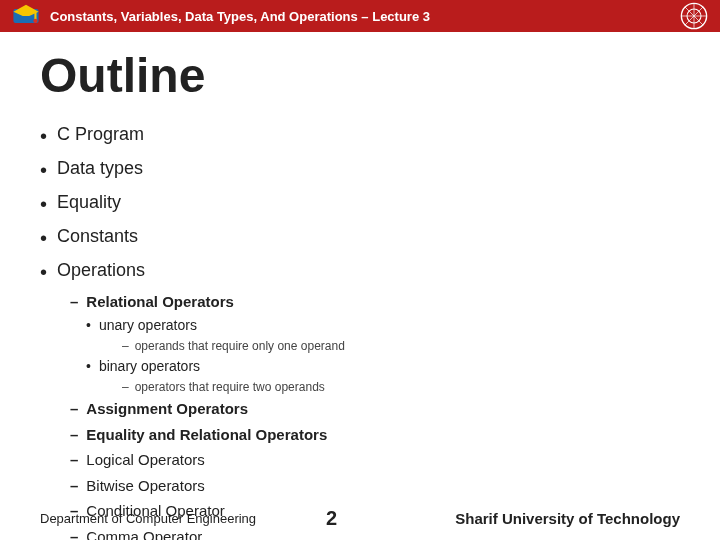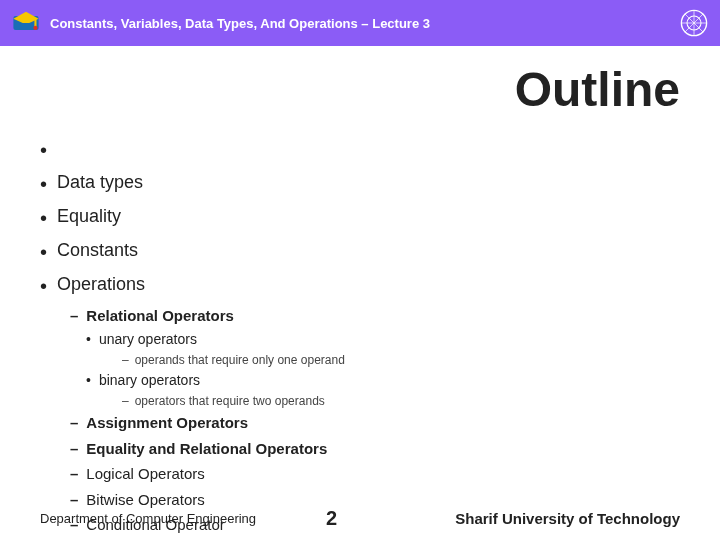--- a/index.html
+++ b/index.html
@@ -7,22 +7,22 @@
       width: 720px;
       height: 540px;
       background: #fff;
       font-family: Arial, Helvetica, sans-serif;
       overflow: hidden;
       position: relative;
     }
 
     
     #header {
-      background: #8b5cf6;
-      height: 46px;
+      background: #b91c1c;
+      height: 32px;
       display: flex;
       align-items: center;
       padding: 0 12px;
       position: relative;
     }
     #header-logo {
       width: 28px;
       height: 28px;
       margin-right: 10px;
     }
@@ -42,21 +42,20 @@
       padding: 18px 40px 14px 40px;
     }
 
     
     #outline-title {
       font-size: 48px;
       font-weight: bold;
       color: #222;
       margin-bottom: 16px;
       line-height: 1.1;
-      text-align: right;
     }
 
     
     #bullet-list {
       list-style: none;
       padding: 0;
       margin: 0 0 10px 0;
     }
     #bullet-list > li {
       font-size: 18px;
@@ -166,20 +165,21 @@
     <line x1="33" y1="7" x2="7" y2="33" stroke="#fff" stroke-width="1"></line>
   </svg>
 </div>
 
 <div id="main">
   <div id="outline-title">Outline</div>
 
   <ul id="bullet-list">
     <li>
       <span class="bullet-dot">•</span>
+      <span>C Program</span>
     </li>
     <li>
       <span class="bullet-dot">•</span>
       <span>Data types</span>
     </li>
     <li>
       <span class="bullet-dot">•</span>
       <span>Equality</span>
     </li>
     <li>

